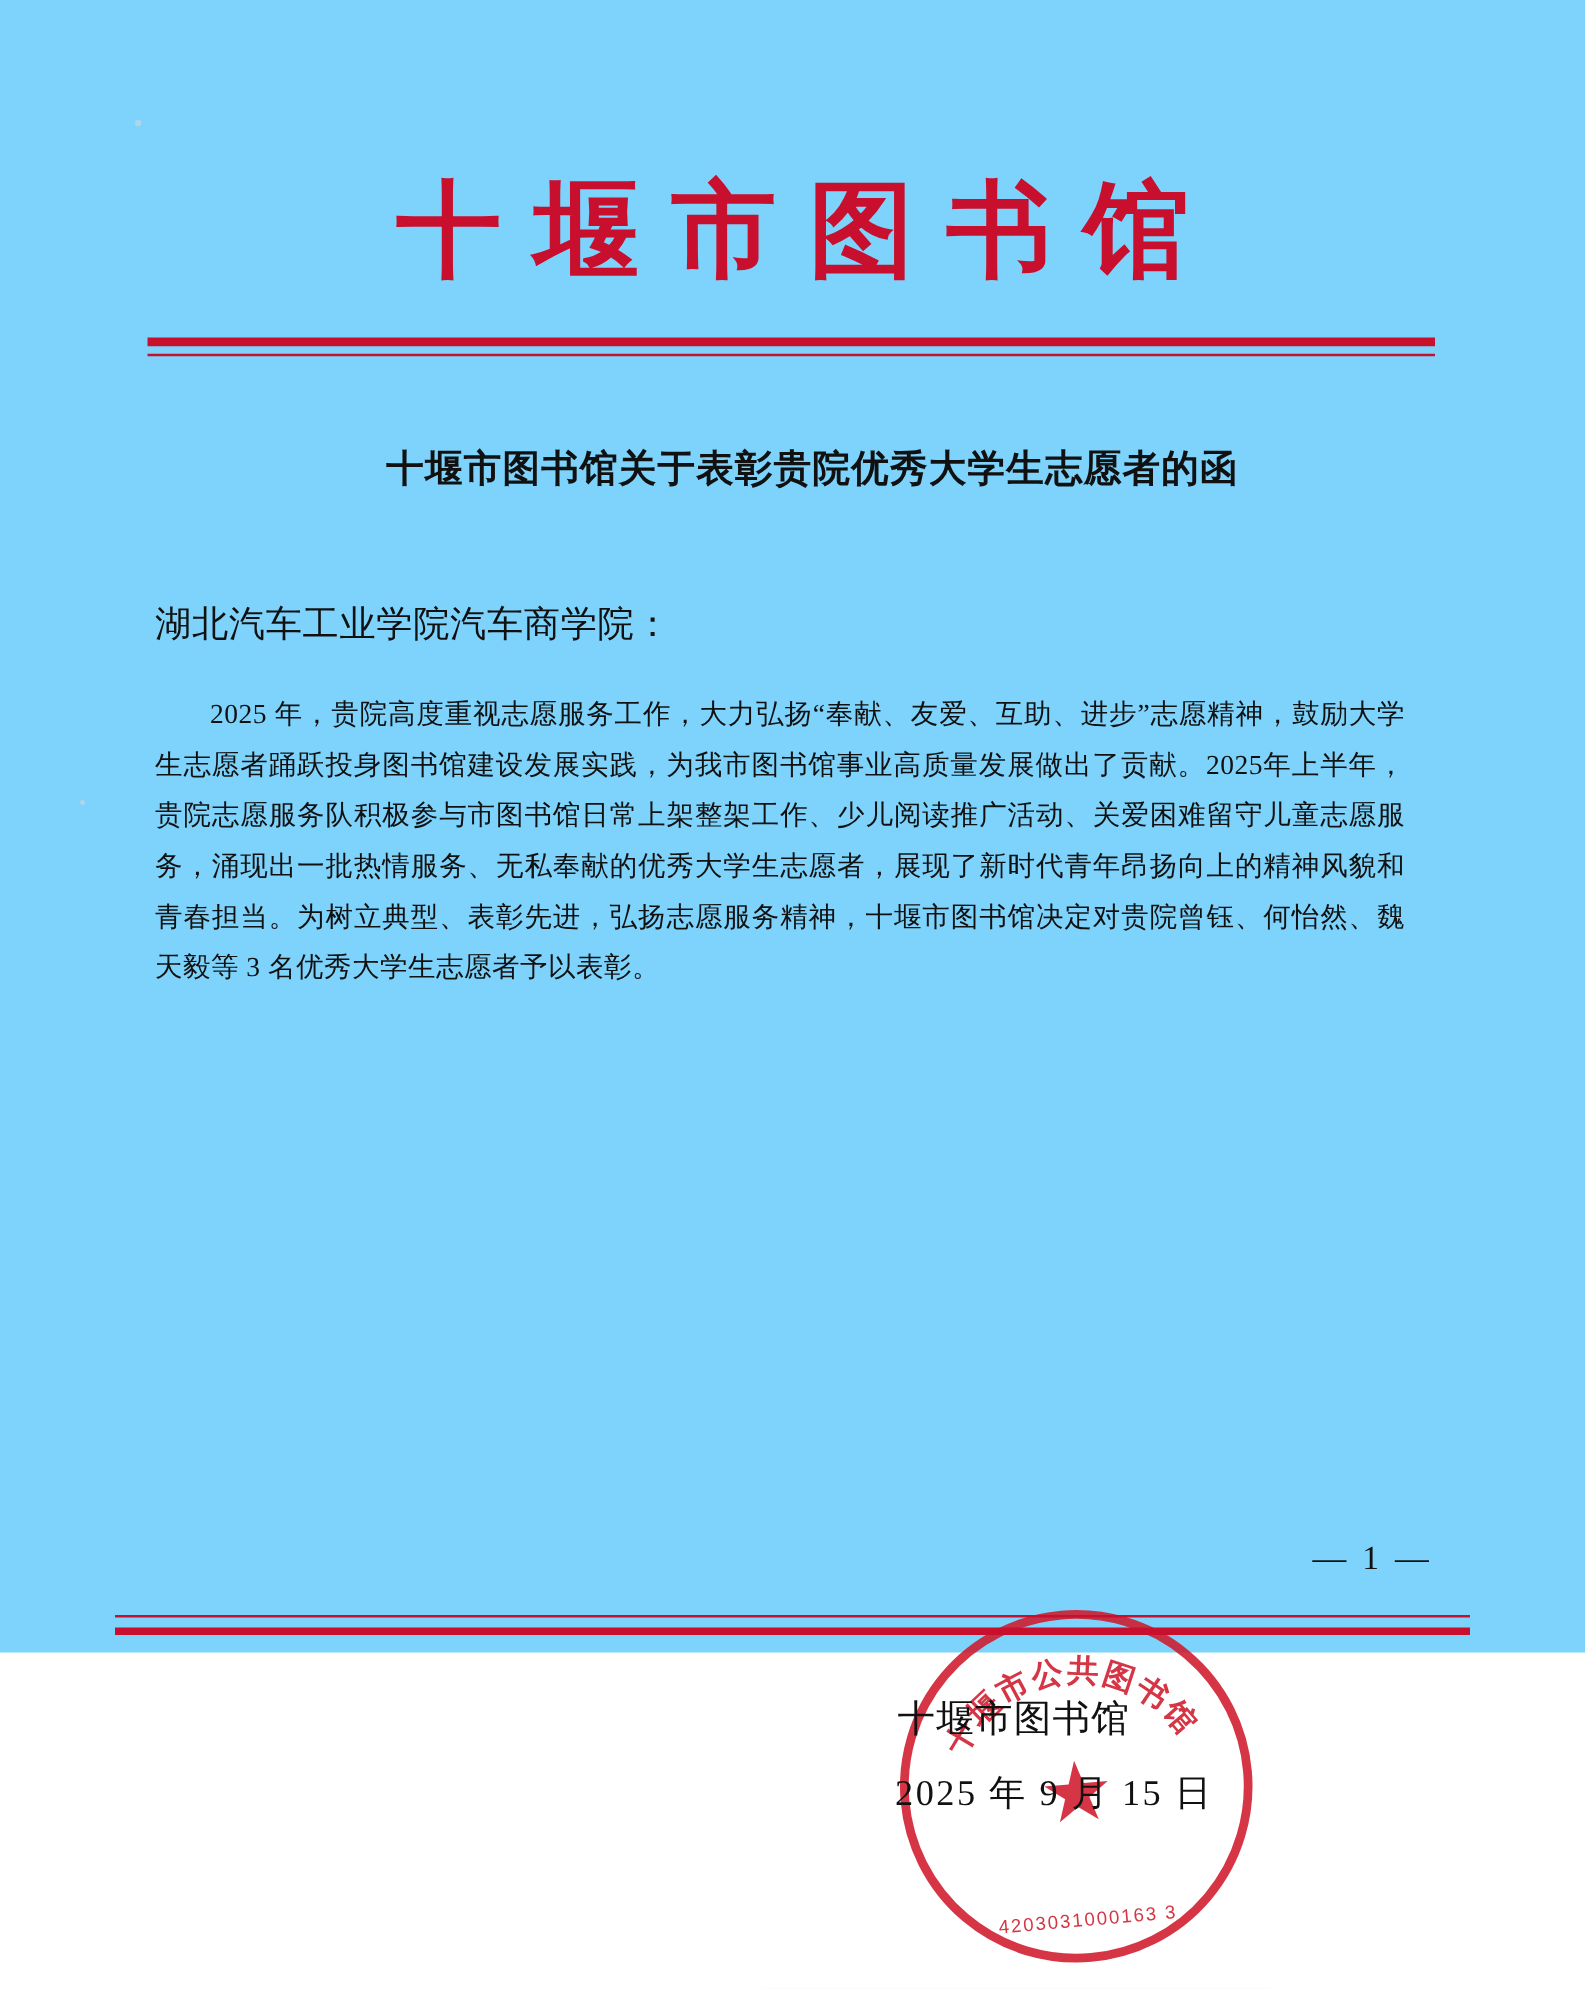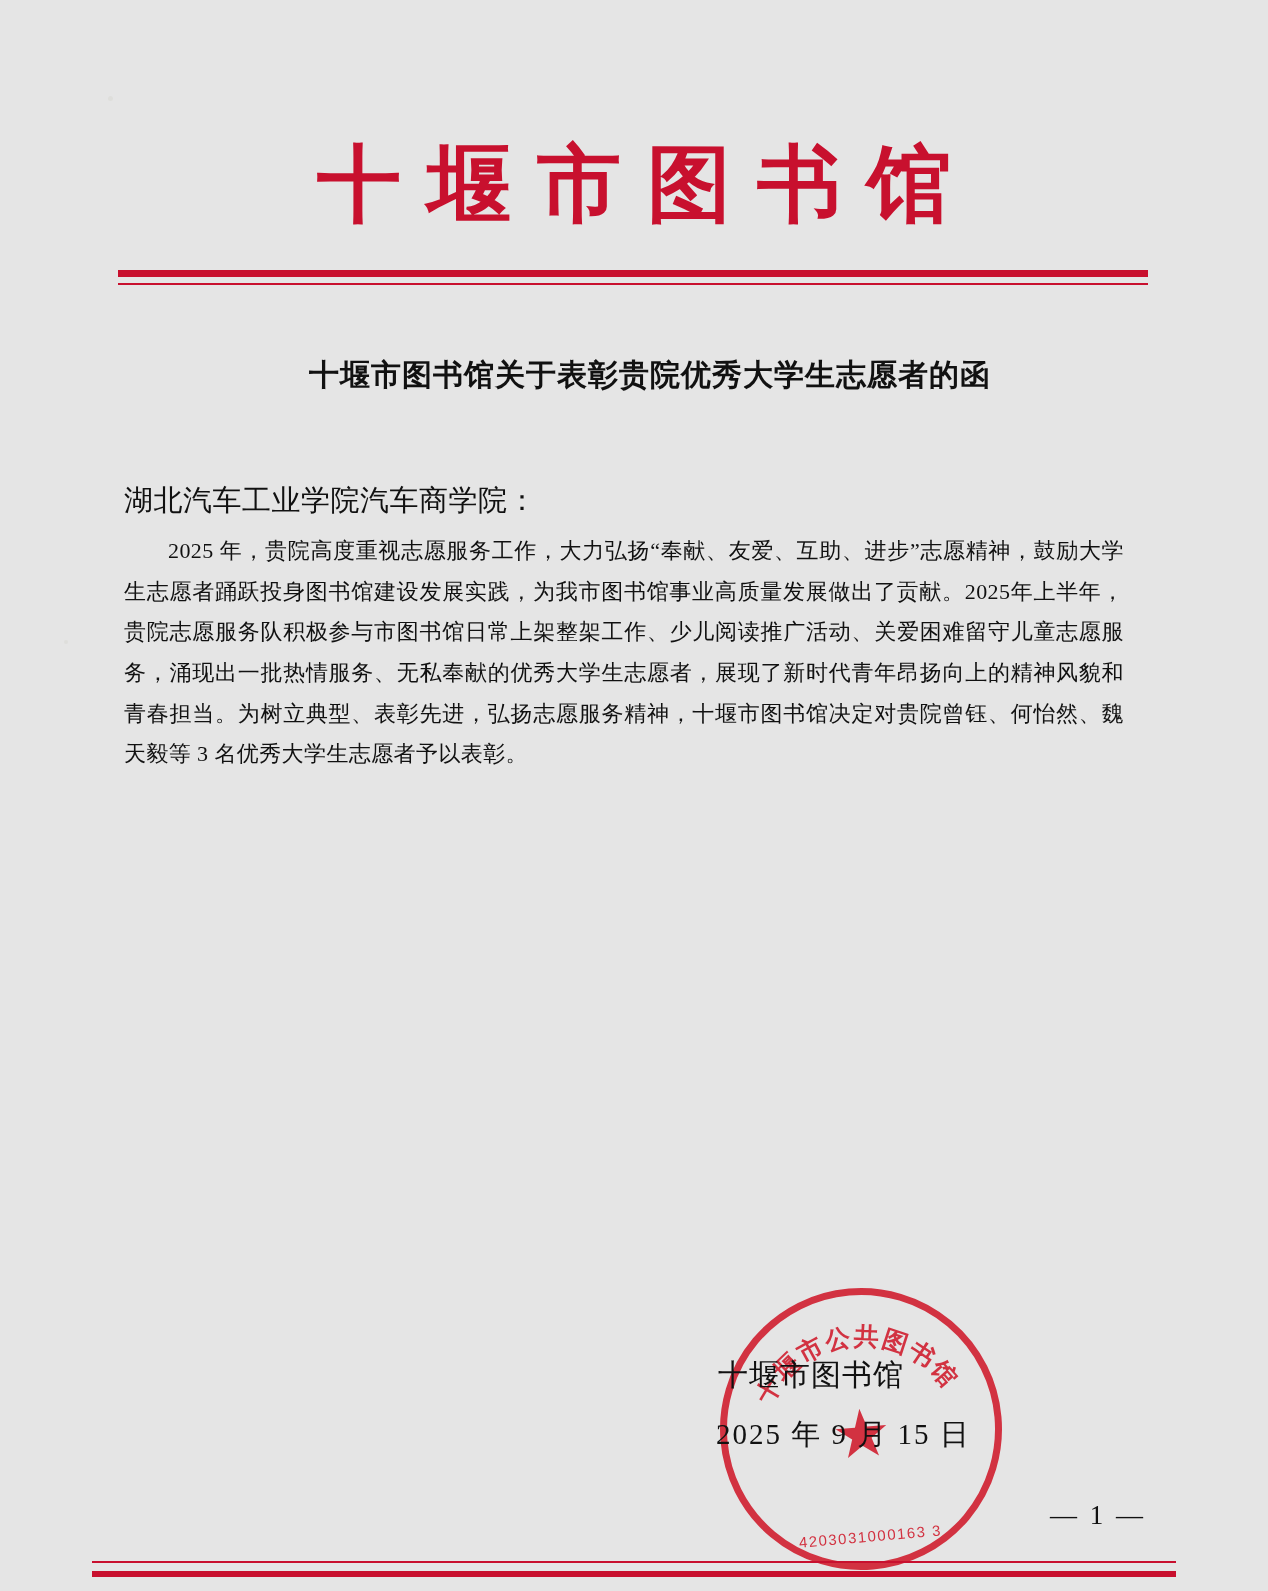--- a/index.html
+++ b/index.html
@@ -12,23 +12,23 @@
     height: 1591px;
     position: relative;
     font-family: "Liberation Serif", "DejaVu Serif", serif;
     color: #1a1a1a;
     overflow: hidden;
   }
 
   .page {
     position: relative;
     width: 1268px;
-    height: 1591px;
+    height: 1322px;
     box-sizing: border-box;
-    background: #e5e5e5;
+    background: #7dd3fc;
   }
 
   
   .letterhead {
     position: absolute;
     top: 140px;
     left: 0;
     width: 100%;
     text-align: center;
   }
@@ -76,21 +76,21 @@
   .body-wrap {
     position: absolute;
     top: 478px;
     left: 124px;
     width: 1000px;
   }
   .salutation {
     font-size: 29px;
     line-height: 1.55;
     letter-spacing: 0.5px;
-    margin-bottom: 8px;
+    margin-bottom: 28px;
     color: #111111;
   }
   .para {
     font-size: 22px;
     line-height: 1.85;
     letter-spacing: 0.4px;
     text-align: justify;
     text-justify: inter-ideograph;
     text-indent: 2em;
     color: #111111;

